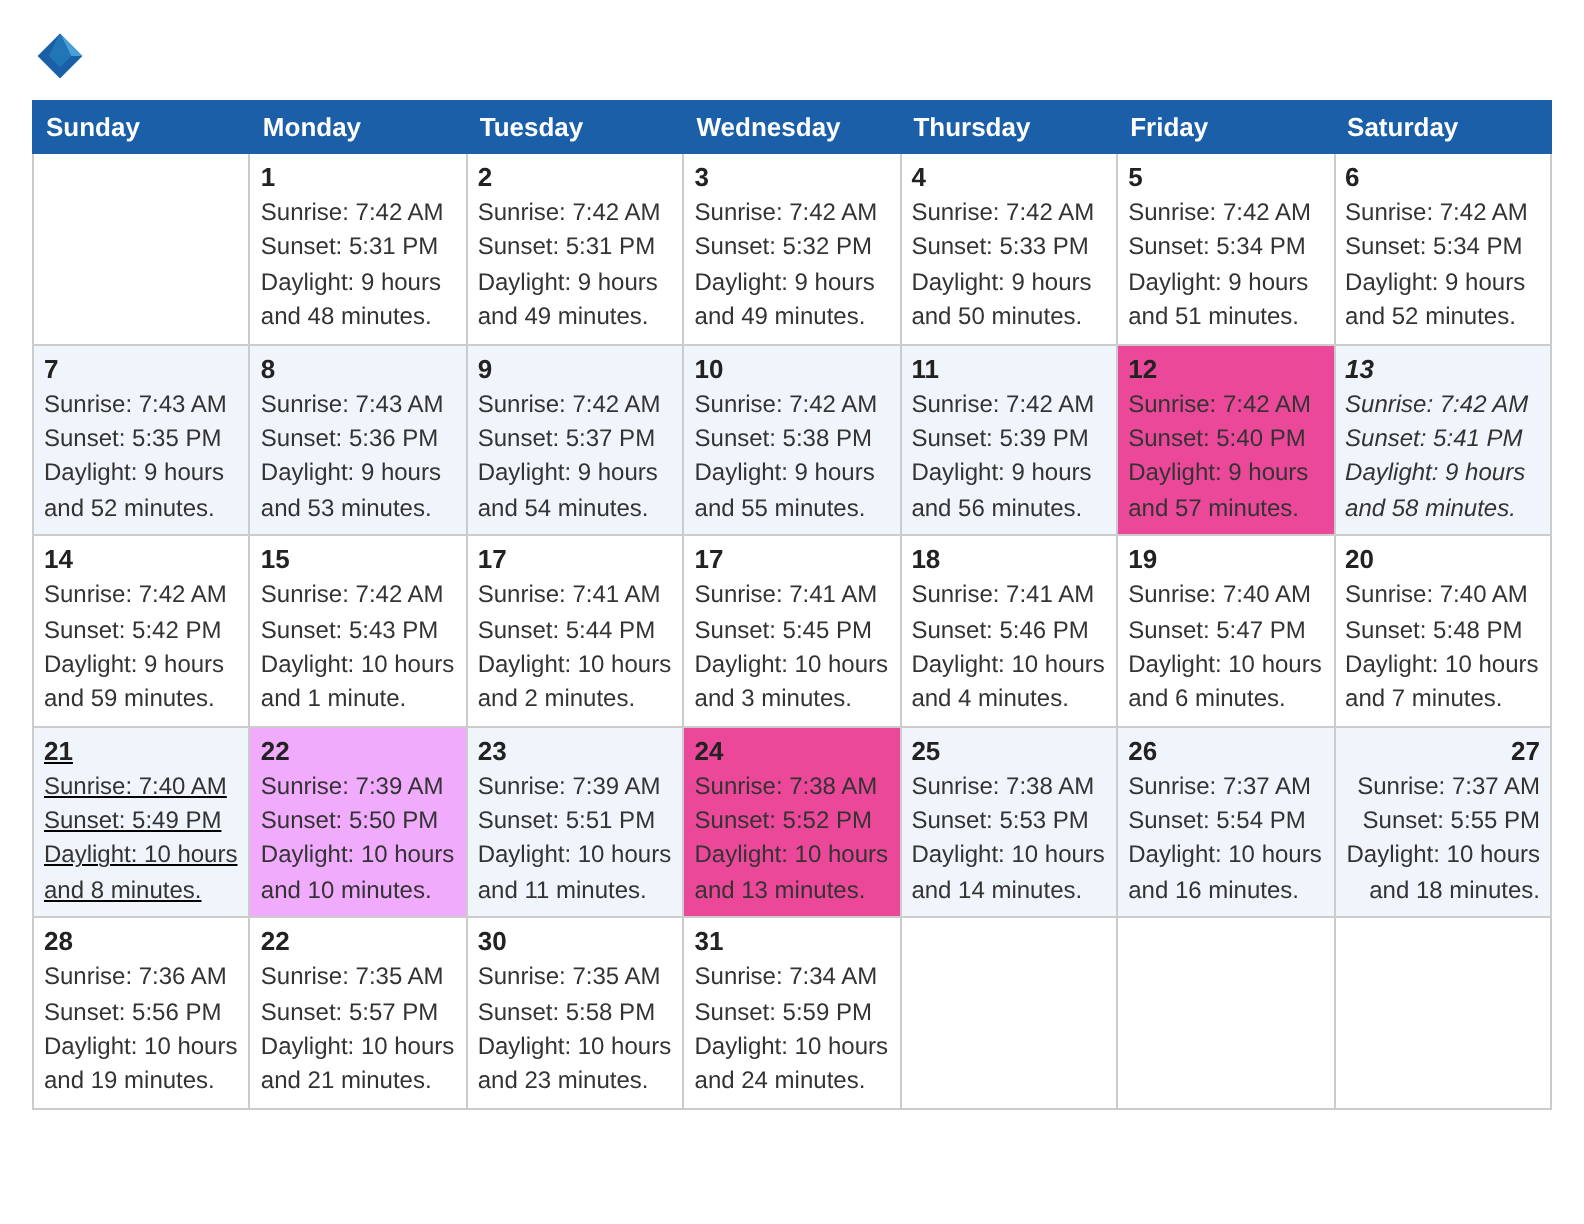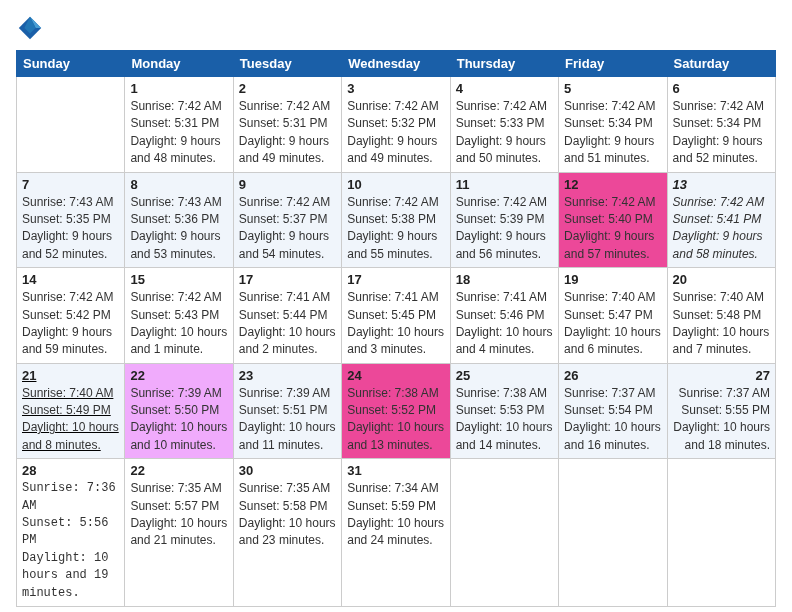--- a/index.html
+++ b/index.html
@@ -297,21 +297,21 @@
           <td style="background-color: rgb(240, 245, 251); text-align: right;">
             <div class="day-number">27</div>
             <div class="day-detail" style="white-space: pre-line;">Sunrise: 7:37 AM
 Sunset: 5:55 PM
 Daylight: 10 hours and 18 minutes.</div>
           </td>
         </tr>
         <tr>
           <td>
             <div class="day-number">28</div>
-            <div class="day-detail" style="white-space: pre-line; font-family: Liberation Mono, monospace;">Sunrise: 7:36 AM
+            <div class="day-detail" style="white-space: pre-line;">Sunrise: 7:36 AM
 Sunset: 5:56 PM
 Daylight: 10 hours and 19 minutes.</div>
           </td>
           <td>
             <div class="day-number">22</div>
             <div class="day-detail" style="white-space: pre-line;">Sunrise: 7:35 AM
 Sunset: 5:57 PM
 Daylight: 10 hours and 21 minutes.</div>
           </td>
           <td>

